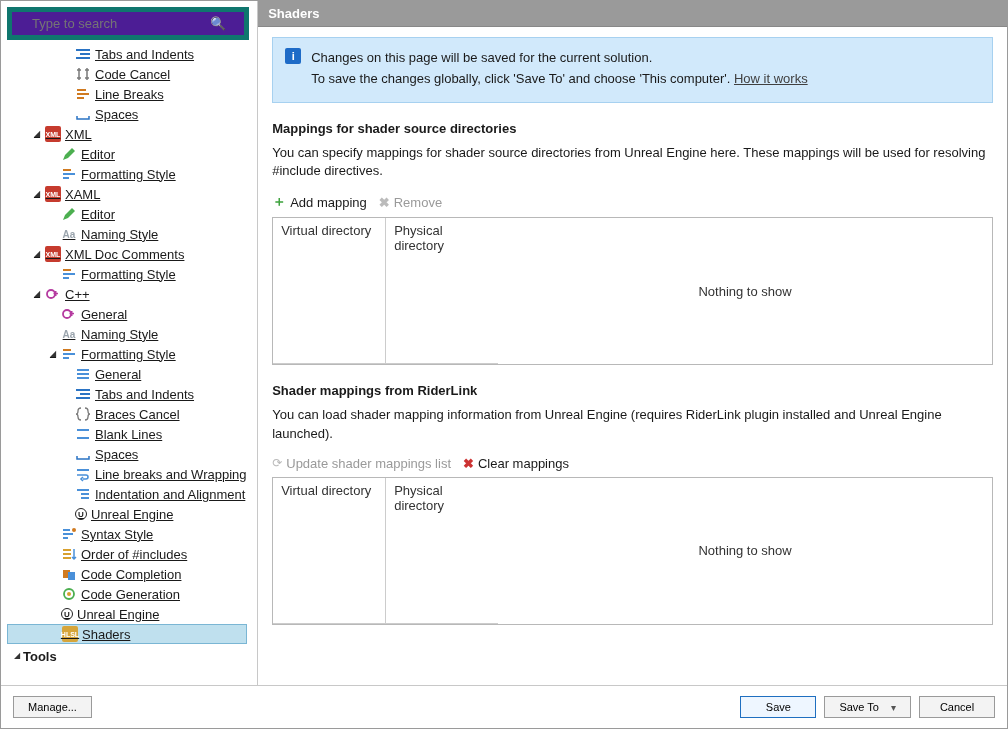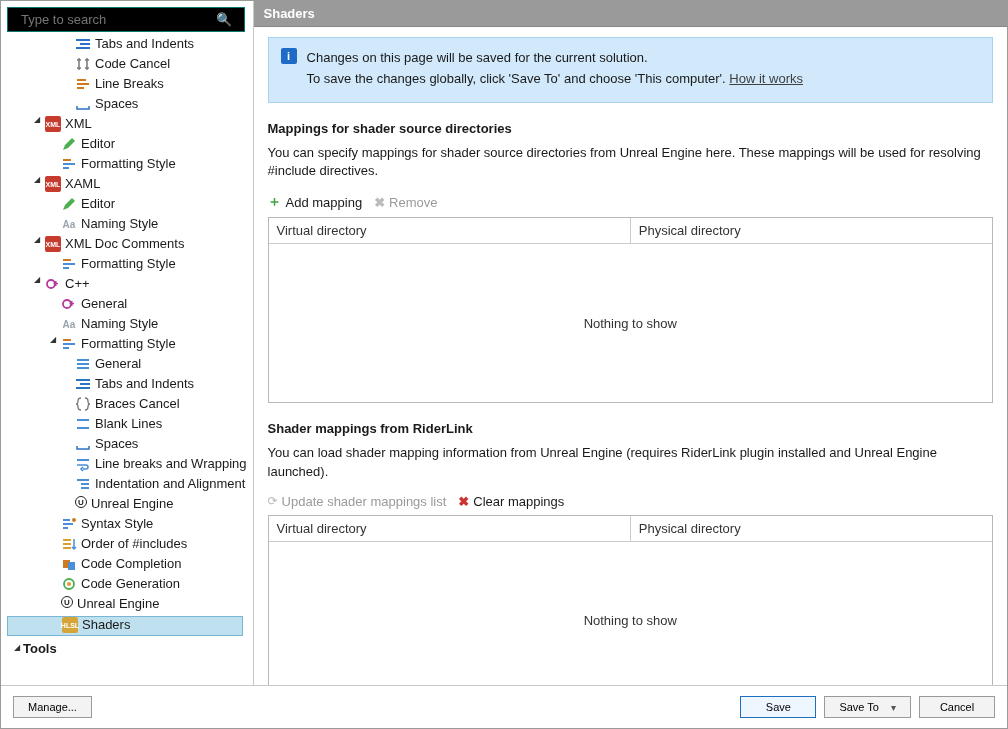--- a/index.html
+++ b/index.html
@@ -23,23 +23,23 @@
     min-height: 0;
   }
   .sidebar {
     width: 260px;
     display: flex; flex-direction: column;
     border-right: 1px solid #c8c8c8;
     padding: 6px 0 0 6px;
   }
   .search-wrap {
     display: flex; align-items: center;
-    border: 1px solid #0f766e;
-    background: #000000;
-    padding: 3px 11px;
+    border: 5px solid #0f766e;
+    background: #4c1d95;
+    padding: 3px 18px;
     margin-right: 8px;
     margin-bottom: 4px;
   }
   .search-input {
     flex: 1 1 auto;
     border: none; outline: none;
     font-family: inherit; font-size: 13px;
     color: #888;
     background: transparent;
   }
@@ -49,25 +49,26 @@
     overflow-y: auto;
     overflow-x: hidden;
     position: relative;
     padding-right: 2px;
   }
   .tree-container::-webkit-scrollbar { width: 16px; background: #f0f0f0; }
   .tree-container::-webkit-scrollbar-thumb { background: #c4c4c4; }
   .tree-container::-webkit-scrollbar-track { background: #f0f0f0; }
   .tree { }
   .node {
-    display: flex; 
+    display: flex; align-items: center;
     height: 20px;
     padding: 0 4px;
     cursor: default;
     white-space: nowrap;
+    text-decoration: underline;
   }
   .node.selected {
     background: #bfe0ee;
     border: 1px solid #7ab6d4;
     height: 20px;
     margin-right: 8px;
   }
   .expander {
     width: 12px; display: inline-block; text-align: center;
     color: #404040; font-size: 8px; line-height: 1;
@@ -168,22 +169,22 @@
     display:inline-flex; align-items:center; gap:4px;
     cursor: pointer;
   }
   .tool-btn.disabled { color:#9a9a9a; cursor:default; }
   .plus-icon { color:#3fa33f; font-weight:bold; font-size:14px; }
   .x-icon { color:#c33; font-weight:bold; }
   .x-icon.disabled { color:#bbb; }
   .reload-icon { color:#bbb; font-size:12px; }
   .grid {
     border: 1px solid #b8b8b8;
-    display:flex; flex-direction:column;
-    height: 186px;
+    display:flex; flex-direction:row;
+    height: 148px;
     margin-bottom: 18px;
   }
   .grid-header {
     display:flex;
     background:#fff;
     border-bottom: 1px solid #ccc;
   }
   .grid-header > div {
     flex:1;
     padding: 5px 8px;

